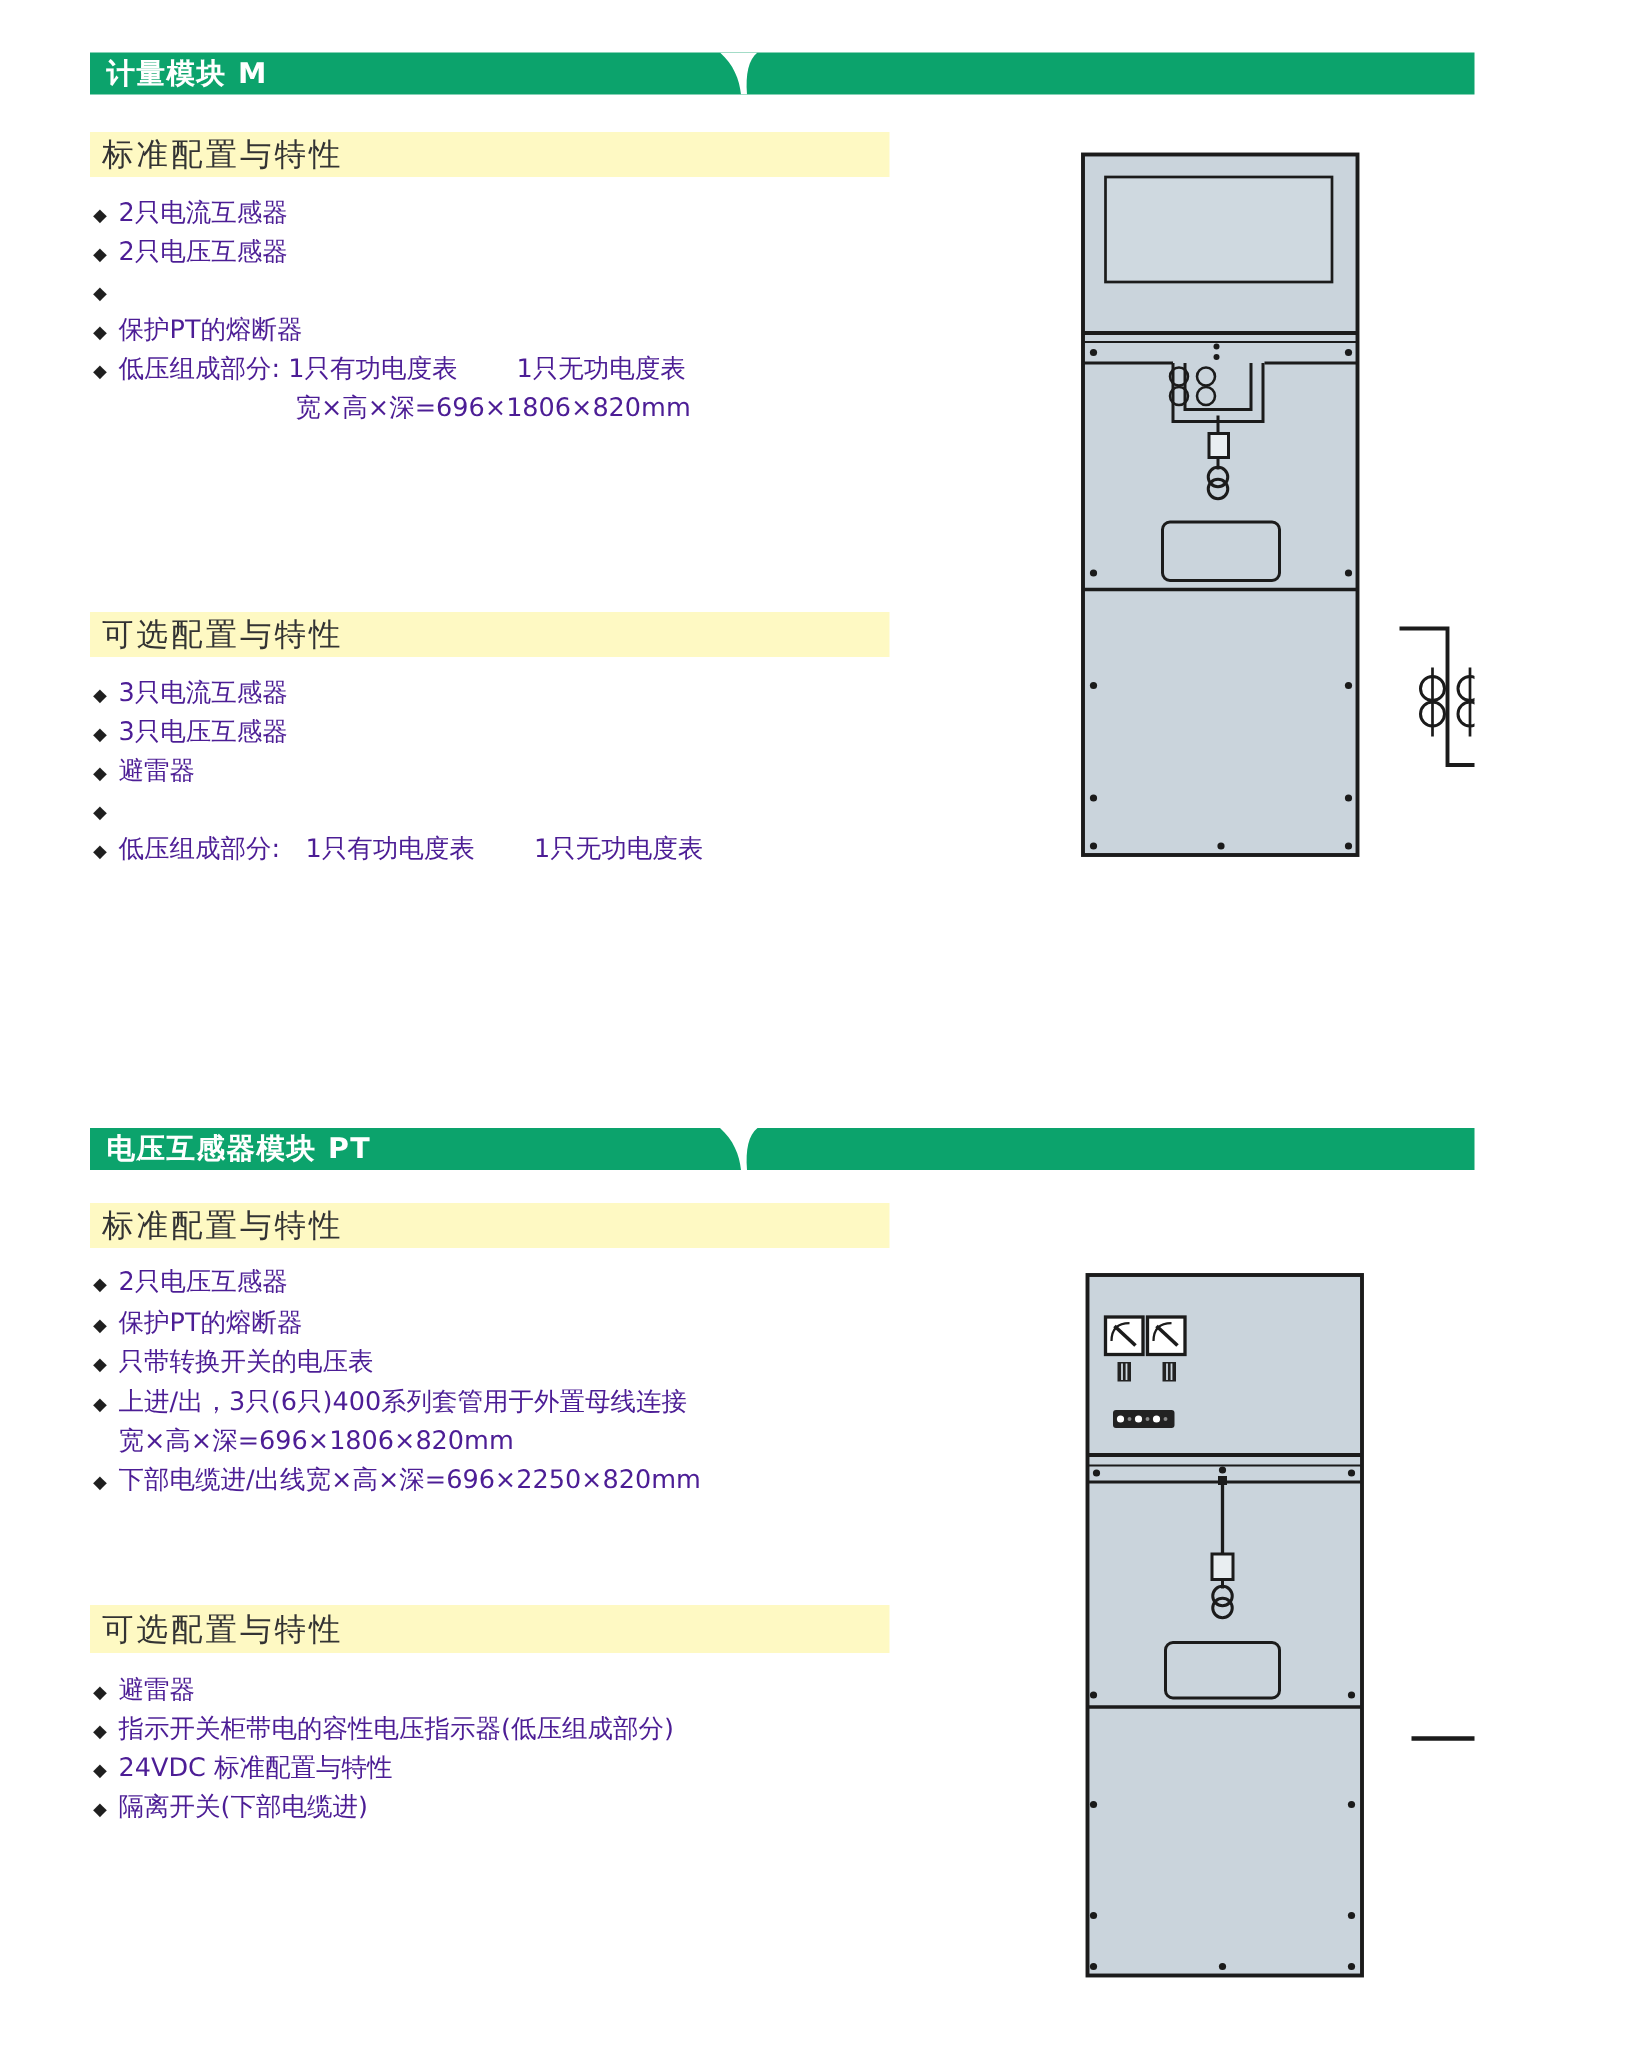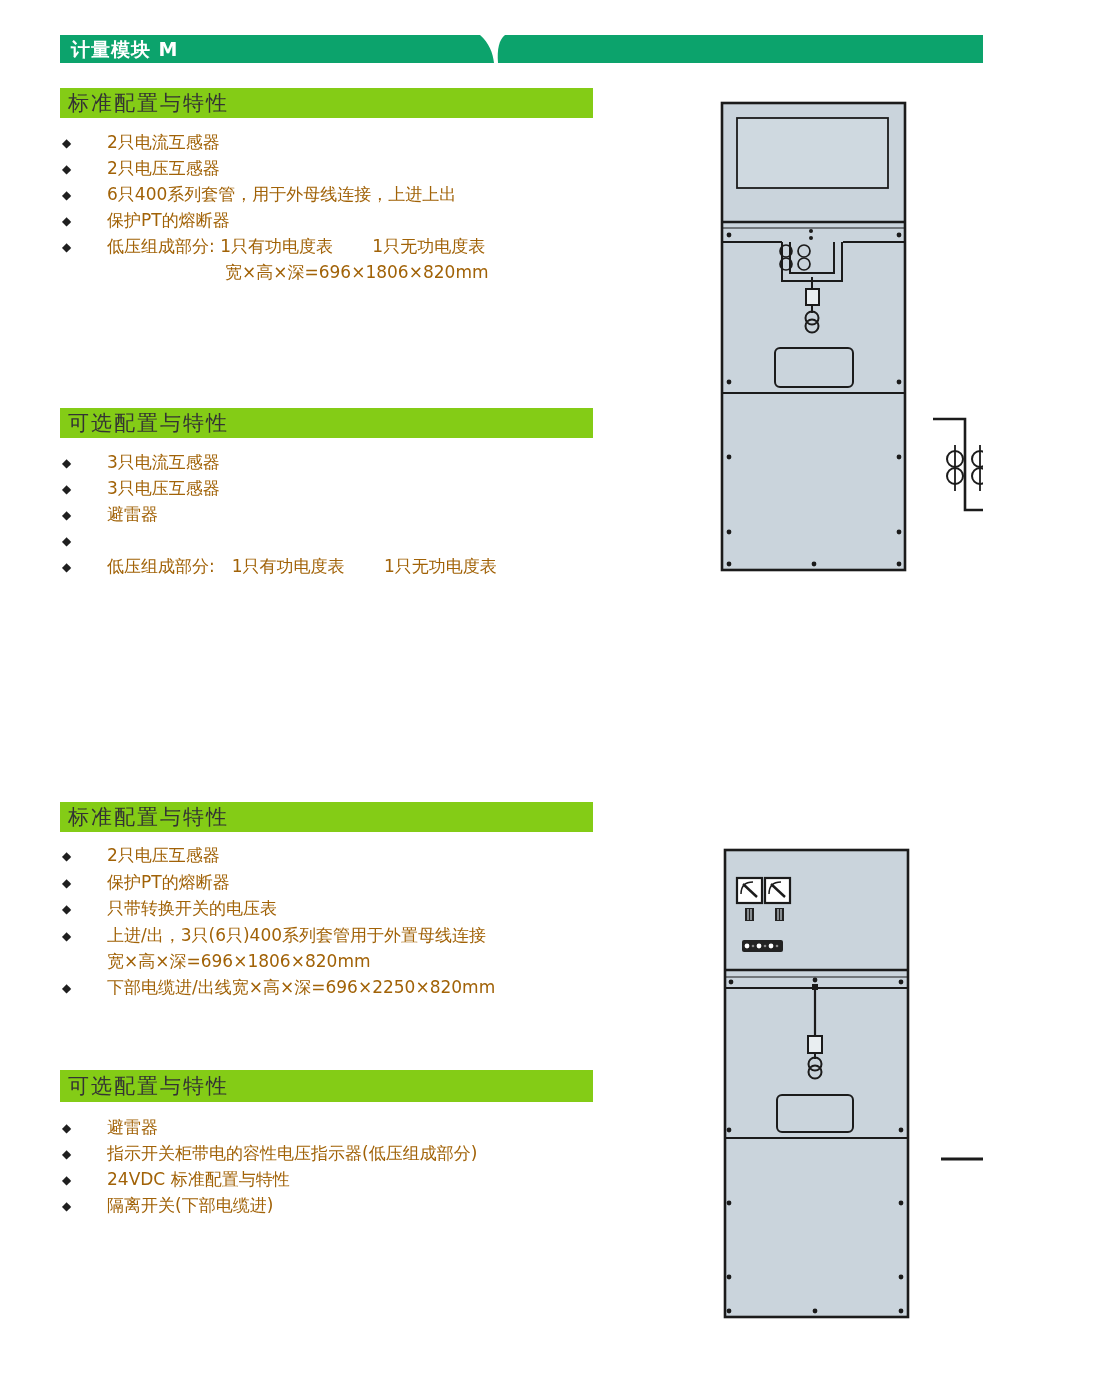--- a/index.html
+++ b/index.html
@@ -10,31 +10,31 @@
   }
   .banner{
     position:absolute;left:60px;width:1003px;height:28px;background:#0ca36c;
   }
   .banner .bt{
     position:absolute;left:11px;top:0;line-height:28px;font-size:19px;
     font-weight:bold;color:#ffffff;letter-spacing:1px;white-space:nowrap;
   }
   .banner svg.swoosh{position:absolute;left:418px;top:0;}
   .subheader{
-    position:absolute;left:60px;width:533px;height:30px;background:#84cc16;
+    position:absolute;left:60px;width:533px;height:30px;background:#fef9c3;
   }
   .subheader .ht{
     position:absolute;left:8px;top:0;line-height:30px;font-size:21px;
     color:#333;letter-spacing:2px;white-space:nowrap;
   }
   .flist{position:absolute;left:62px;}
   .li{display:flex;align-items:flex-start;line-height:25px;}
   .li3{line-height:25.5px;}
   .dia{width:17px;font-size:12px;color:#1f1f1f;flex:0 0 17px;padding-top:1px;}
-  .txt{font-size:17px;color:#a16207;white-space:pre;margin-left:28px;}
+  .txt{font-size:17px;color:#4c1d95;white-space:pre;}
   .cont1{padding-left:135px;}
   .cont3{padding-left:17px;}
   .drawing{position:absolute;}
 </style>
 </head>
 <body>
 
 <div class="page">
 
   <div class="banner" style="top:35px;">
@@ -52,21 +52,20 @@
     <div class="li">
         <span class="dia">◆</span>
         <span class="txt">2只电流互感器</span>
       </div>
     <div class="li">
         <span class="dia">◆</span>
         <span class="txt">2只电压互感器</span>
       </div>
     <div class="li">
         <span class="dia">◆</span>
-        <span class="txt">6只400系列套管，用于外母线连接，上进上出</span>
       </div>
     <div class="li">
         <span class="dia">◆</span>
         <span class="txt">保护PT的熔断器</span>
       </div>
     <div class="li">
         <span class="dia">◆</span>
         <span class="txt">低压组成部分: 1只有功电度表　　 1只无功电度表</span>
       </div>
     <div class="li cont1">
@@ -148,20 +147,26 @@
     <circle cx="30" cy="71" r="8" fill="none" stroke="#1b1b1b" stroke-width="2"></circle>
     <circle cx="55" cy="54" r="8" fill="none" stroke="#1b1b1b" stroke-width="2"></circle>
     <circle cx="55" cy="71" r="8" fill="none" stroke="#1b1b1b" stroke-width="2"></circle>
     <line x1="81" y1="105" x2="81" y2="120" stroke="#1b1b1b" stroke-width="2.2"></line>
     <rect x="73" y="120" width="16" height="24" fill="#ffffff" stroke="#1b1b1b" stroke-width="2.4"></rect>
     <line x1="81" y1="122" x2="81" y2="154" stroke="#1b1b1b" stroke-width="2.2"></line>
     <circle cx="81" cy="163" r="8.5" fill="none" stroke="#1b1b1b" stroke-width="2.2"></circle>
     <circle cx="81" cy="172" r="8.5" fill="none" stroke="#1b1b1b" stroke-width="2.2"></circle>
   </svg>
 
+  <div class="banner" style="top:752px;">
+    <span class="bt">电压互感器模块 PT</span>
+    <svg class="swoosh" width="30" height="28" viewBox="0 0 30 28">
+      <path d="M2,0 C11,8 15,18 16,28 L20,28 C19,14 21,5 27,0 Z" fill="#ffffff"></path>
+    </svg>
+  </div>
 
   <div class="subheader" style="top:802px;">
     <span class="ht">标准配置与特性</span>
   </div>
 
   <div class="flist" style="top:843px;">
     <div class="li li3">
         <span class="dia">◆</span>
         <span class="txt">2只电压互感器</span>
       </div>

